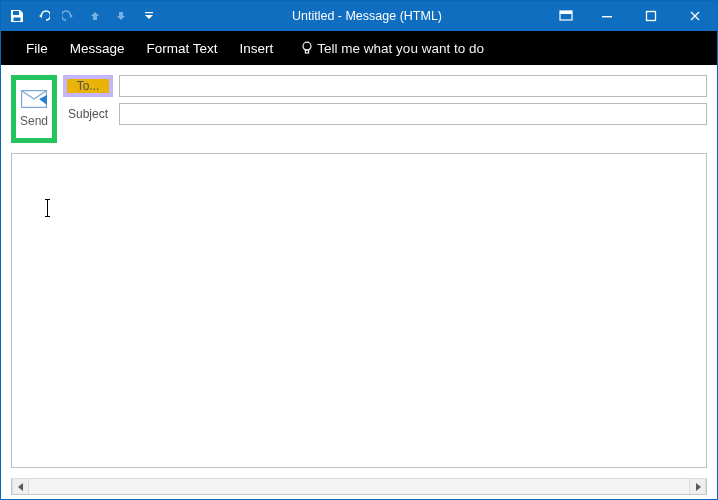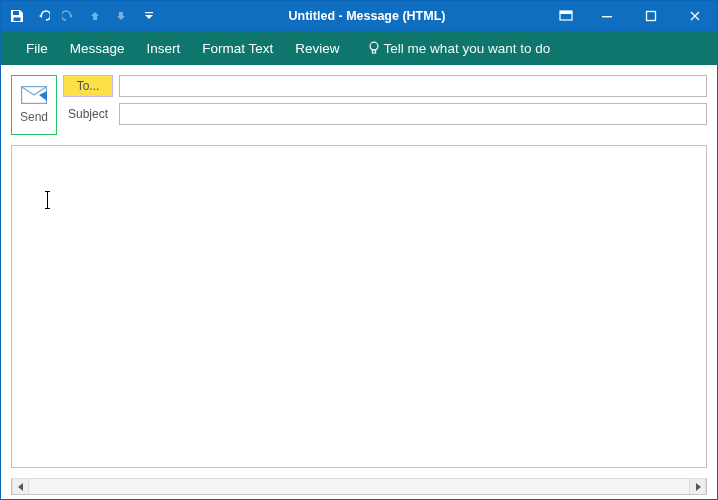--- a/index.html
+++ b/index.html
@@ -4,40 +4,40 @@
 <style>
   * { box-sizing: border-box; margin: 0; padding: 0; }
   html, body { width: 718px; height: 500px; font-family: "Segoe UI", Tahoma, sans-serif; font-size: 13px; overflow: hidden; background: #fff; }
   .window { width: 718px; height: 500px; border: 1px solid #0a66b8; display: flex; flex-direction: column; background: #fff; }
 
   .titlebar { height: 30px; background: #0f6ebf; display: flex; align-items: center; color: #fff; position: relative; }
   .qat { display: flex; align-items: center; gap: 2px; padding-left: 4px; }
   .qat-btn { width: 24px; height: 24px; display: flex; align-items: center; justify-content: center; color: #fff; }
   .qat-btn.dim { opacity: 0.45; }
   .qat-sep { margin-left: 2px; }
-  .title-text { position: absolute; left: 16px; right: 0; text-align: center; font-size: 12.5px; pointer-events: none; font-weight: bold; }
+  .title-text { position: absolute; left: 16px; right: 0; text-align: center; font-size: 12.5px; pointer-events: none; }
   .win-controls { margin-left: auto; display: flex; align-items: center; }
   .win-btn { width: 44px; height: 30px; display: flex; align-items: center; justify-content: center; color: #fff; }
   .win-btn.small { width: 38px; }
 
-  .ribbon-tabs { height: 34px; background: #0f766e; display: flex; align-items: center; padding: 0 6px 0 14px; color: #fff; }
+  .ribbon-tabs { height: 34px; background: #000000; display: flex; align-items: center; padding: 0 6px 0 14px; color: #fff; }
   .tab { padding: 0 11px; height: 34px; display: flex; align-items: center; font-size: 13.5px; cursor: default; }
   .tell-me { display: flex; align-items: center; gap: 2px; margin-left: 4px; opacity: 0.95; }
   .bulb { width: 16px; height: 16px; }
 
   .content { flex: 1; background: #fff; display: flex; flex-direction: column; padding: 10px 10px 4px 10px; gap: 10px; }
 
   .header-row { display: flex; gap: 6px; }
-  .send-box { width: 46px; border: 1px solid #22c55e; display: flex; flex-direction: column; align-items: center; justify-content: center; gap: 6px; padding: 10px 2px; color: #5a5a5a; }
+  .send-box { width: 46px; border: 5px solid #22c55e; display: flex; flex-direction: column; align-items: center; justify-content: center; gap: 6px; padding: 10px 2px; color: #5a5a5a; }
   .send-box .env { width: 26px; height: 18px; }
   .send-label { font-size: 12px; }
 
   .fields { flex: 1; display: flex; flex-direction: column; gap: 6px; }
   .field-row { display: flex; align-items: stretch; gap: 6px; }
-  .field-label { width: 50px; height: 22px; border: 1px solid #c4b5fd; background: #fde047; display: flex; align-items: center; justify-content: center; font-size: 12px; color: #505050; }
+  .field-label { width: 50px; height: 22px; border: 4px solid #c4b5fd; background: #eab308; display: flex; align-items: center; justify-content: center; font-size: 12px; color: #505050; }
   .field-label.plain { border: none; background: transparent; justify-content: center; }
   .field-input { flex: 1; height: 22px; border: 1px solid #b9b9b9; padding: 0 4px; font-size: 12.5px; outline: none; background: #fff; }
 
   .body-area { flex: 1; border: 1px solid #c0c0c0; background: #fff; position: relative; }
   .text-cursor { position: absolute; left: 35px; top: 46px; width: 1px; height: 16px; background: #000; }
   .text-cursor::before, .text-cursor::after { content: ""; position: absolute; left: -2px; width: 5px; height: 1px; background: #000; }
   .text-cursor::before { top: -1px; }
   .text-cursor::after { bottom: -1px; }
 
   .hscroll { height: 17px; border: 1px solid #c7c7c7; border-top: 1px solid #dcdcdc; background: #f4f4f4; display: flex; align-items: center; }
@@ -113,23 +113,22 @@
         <svg width="12" height="12" viewBox="0 0 12 12">
             <path stroke="#fff" stroke-width="1.3" d="M2 2l8 8M10 2l-8 8"></path>
           </svg>
       </div>
     </div>
   </div>
 
   <div class="ribbon-tabs">
     <div class="tab">File</div>
     <div class="tab">Message</div>
+    <div class="tab">Format Text</div>
     <div class="tab">Insert</div>
-    <div class="tab">Format Text</div>
-    <div class="tab">Review</div>
     <div class="tab tell-me">
       <svg class="bulb" viewBox="0 0 16 16">
           <circle cx="8" cy="6.2" r="4" fill="none" stroke="#fff" stroke-width="1.2"></circle>
           <rect x="6.4" y="10" width="3.2" height="3" fill="none" stroke="#fff" stroke-width="1.2"></rect>
         </svg>
       <span>Tell me what you want to do</span>
     </div>
   </div>
 
   <div class="content">

